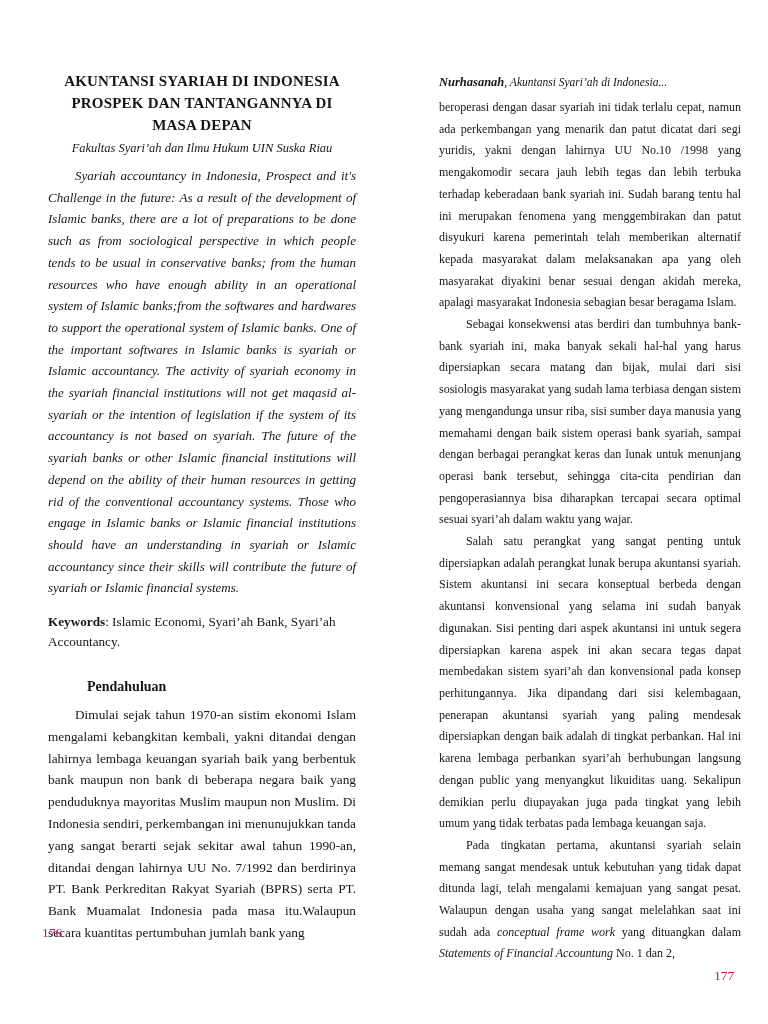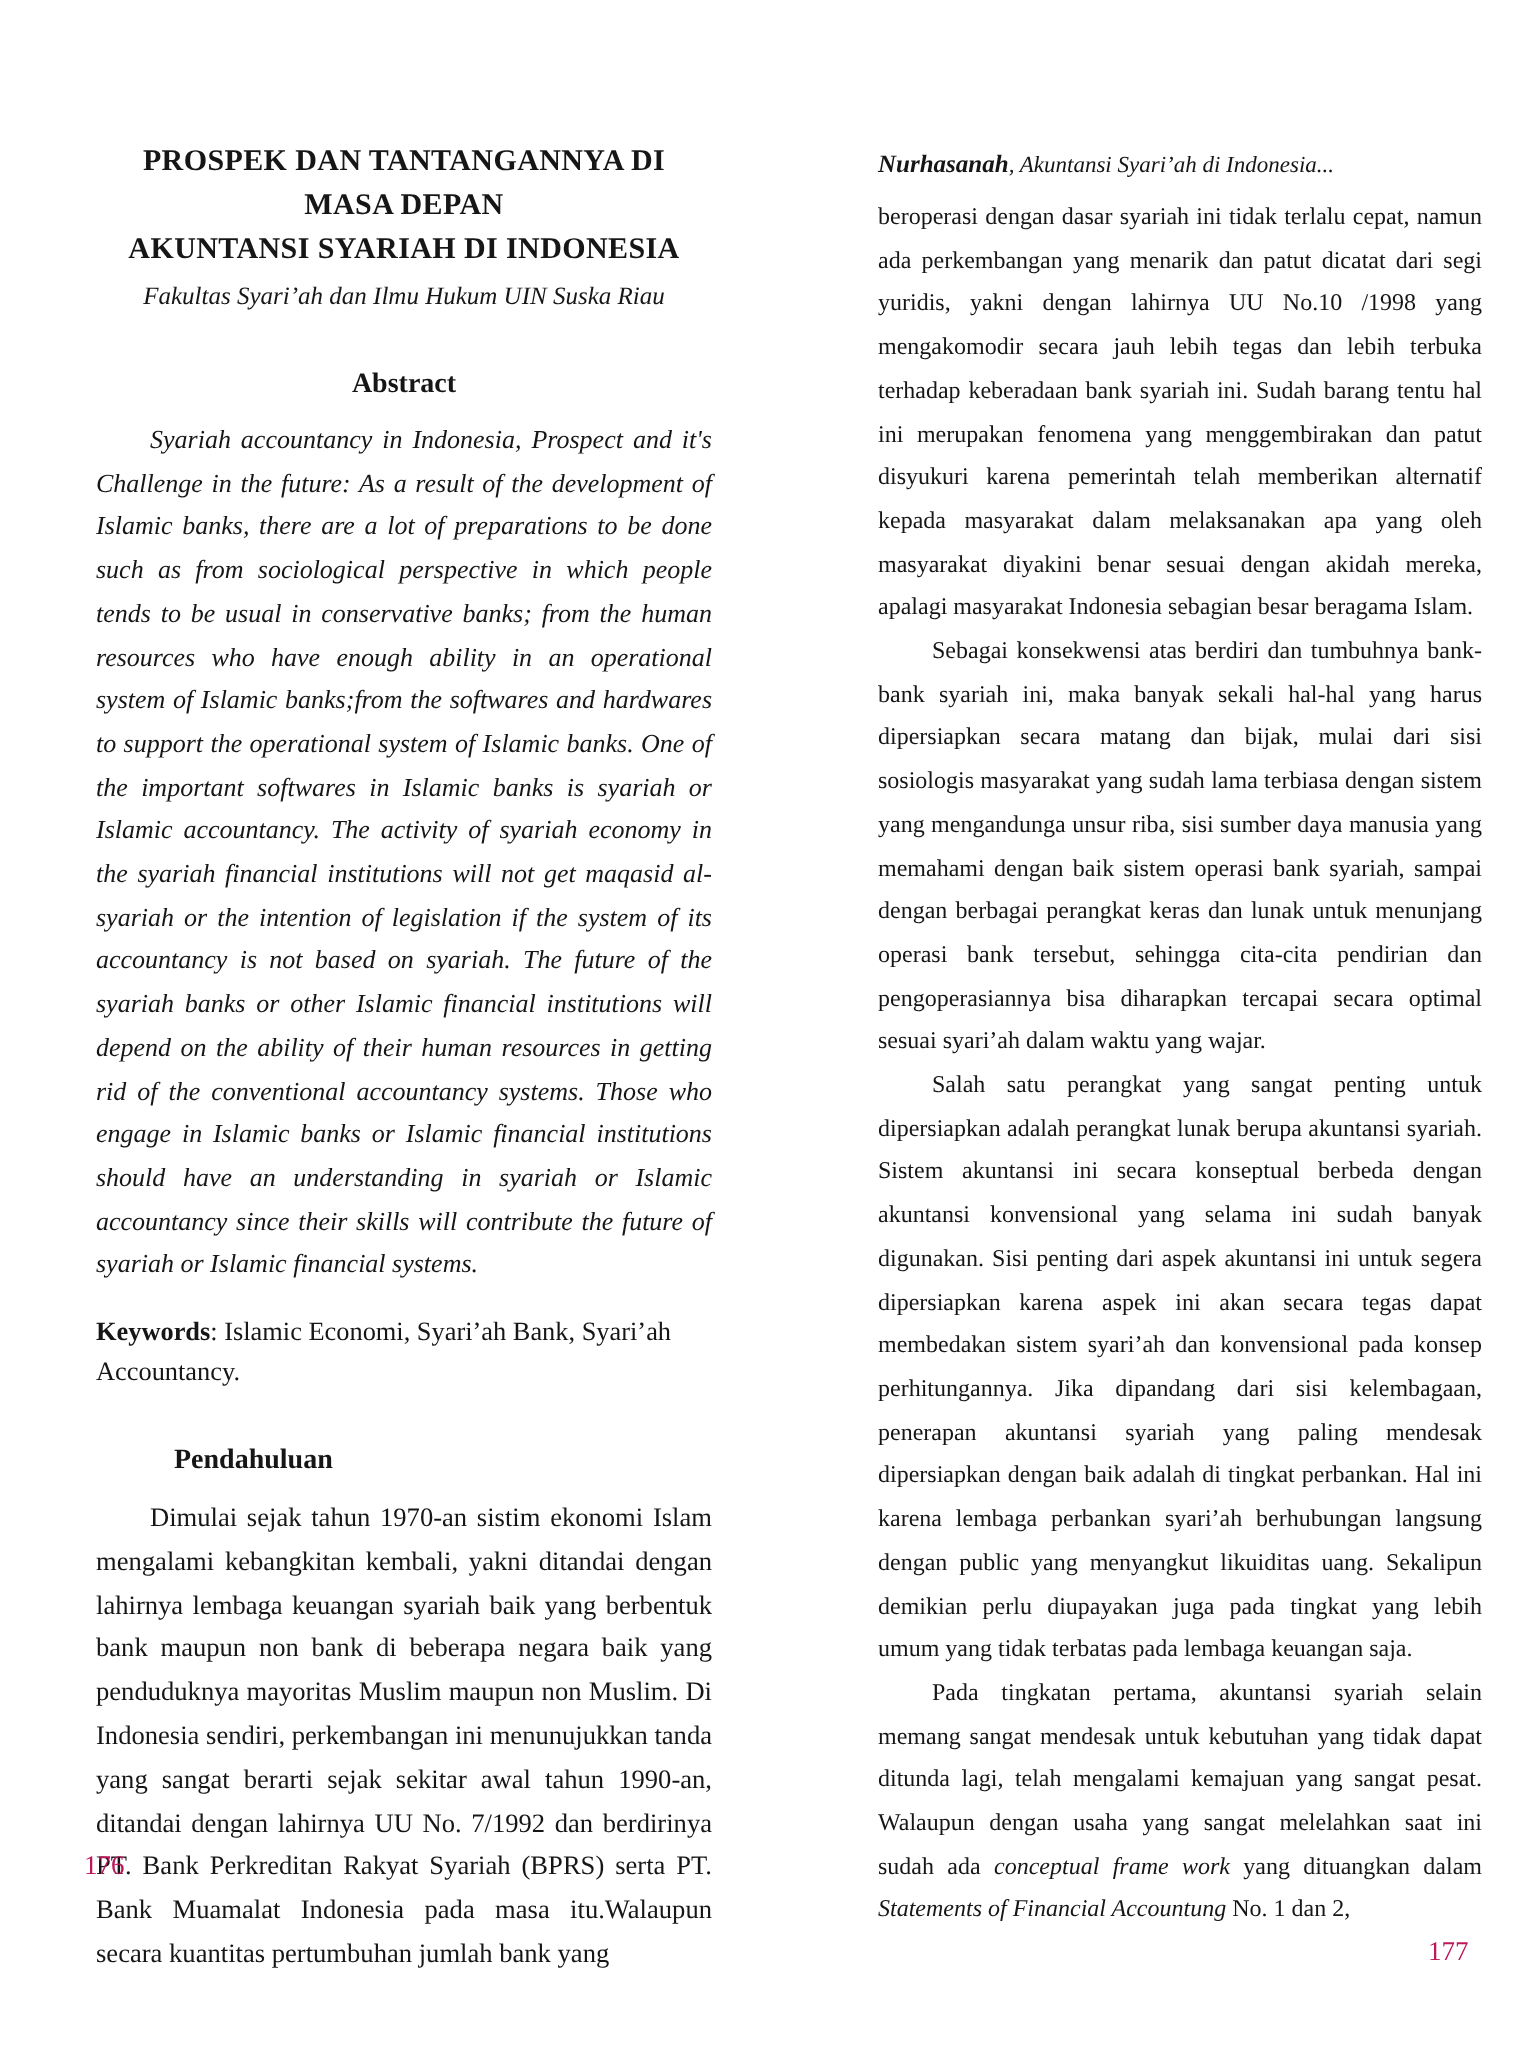--- a/index.html
+++ b/index.html
@@ -71,27 +71,26 @@
   .pn-left{left:42px;top:925px;}
   .pn-right{left:714px;top:930px;margin-top:38px;}
 </style>
 </head>
 <body>
 
 <div class="canvas">
 
   <div class="page-left">
     <div class="title">
+      <div>AKUNTANSI SYARIAH DI INDONESIA</div>
       <div>PROSPEK DAN TANTANGANNYA DI MASA DEPAN</div>
-      <div>AKUNTANSI SYARIAH DI INDONESIA</div>
     </div>
 
     <div class="affiliation">Fakultas Syari’ah dan Ilmu Hukum UIN Suska Riau</div>
 
-    <div class="abstract-heading">Abstract</div>
 
     <p class="abstract-para"><span class="abstract-lead">Syariah accountancy in Indonesia, Prospect and it's Challenge in the future:</span><span> As a result of the development of Islamic banks, there are a lot of preparations to be done such as from sociological perspective in which people tends to be usual in conservative banks; from the human resources who have enough ability in an operational system of Islamic banks;from the softwares and hardwares to support the operational system of Islamic banks. One of the important softwares in Islamic banks is  syariah or Islamic accountancy. The activity of syariah economy in the syariah financial institutions will not get maqasid al-syariah or the intention of legislation  if the system of its accountancy is not based on syariah. The future of the syariah banks or other Islamic financial institutions will depend on the ability of their human resources in getting rid of the conventional accountancy systems. Those who engage in Islamic banks or Islamic financial institutions should have an understanding  in syariah or Islamic accountancy since  their skills will contribute the future of syariah or Islamic financial systems.</span></p>
 
     <div class="keywords"><b>Keywords</b><span>: Islamic Economi, Syari’ah Bank, Syari’ah Accountancy.</span></div>
 
     <div class="section-heading">Pendahuluan</div>
 
     <p class="body-para">Dimulai sejak tahun 1970-an sistim ekonomi Islam mengalami kebangkitan kembali, yakni ditandai dengan lahirnya lembaga keuangan syariah baik yang berbentuk bank maupun non bank di beberapa negara baik yang penduduknya mayoritas Muslim maupun non Muslim. Di Indonesia sendiri, perkembangan ini menunujukkan tanda yang sangat berarti sejak sekitar awal tahun 1990-an, ditandai dengan lahirnya UU No. 7/1992 dan berdirinya  PT. Bank Perkreditan Rakyat Syariah (BPRS) serta PT. Bank Muamalat Indonesia pada masa itu.Walaupun secara kuantitas pertumbuhan jumlah bank yang</p>
   </div>
 

